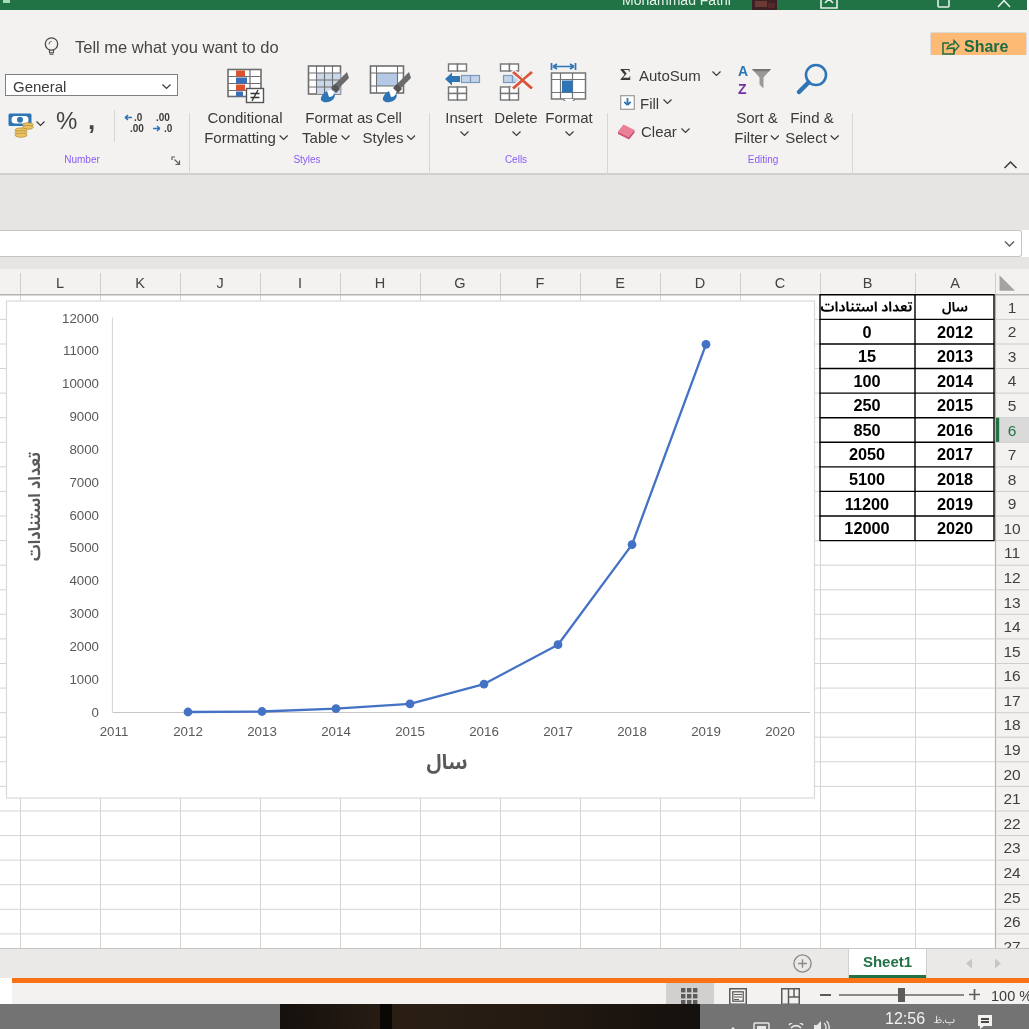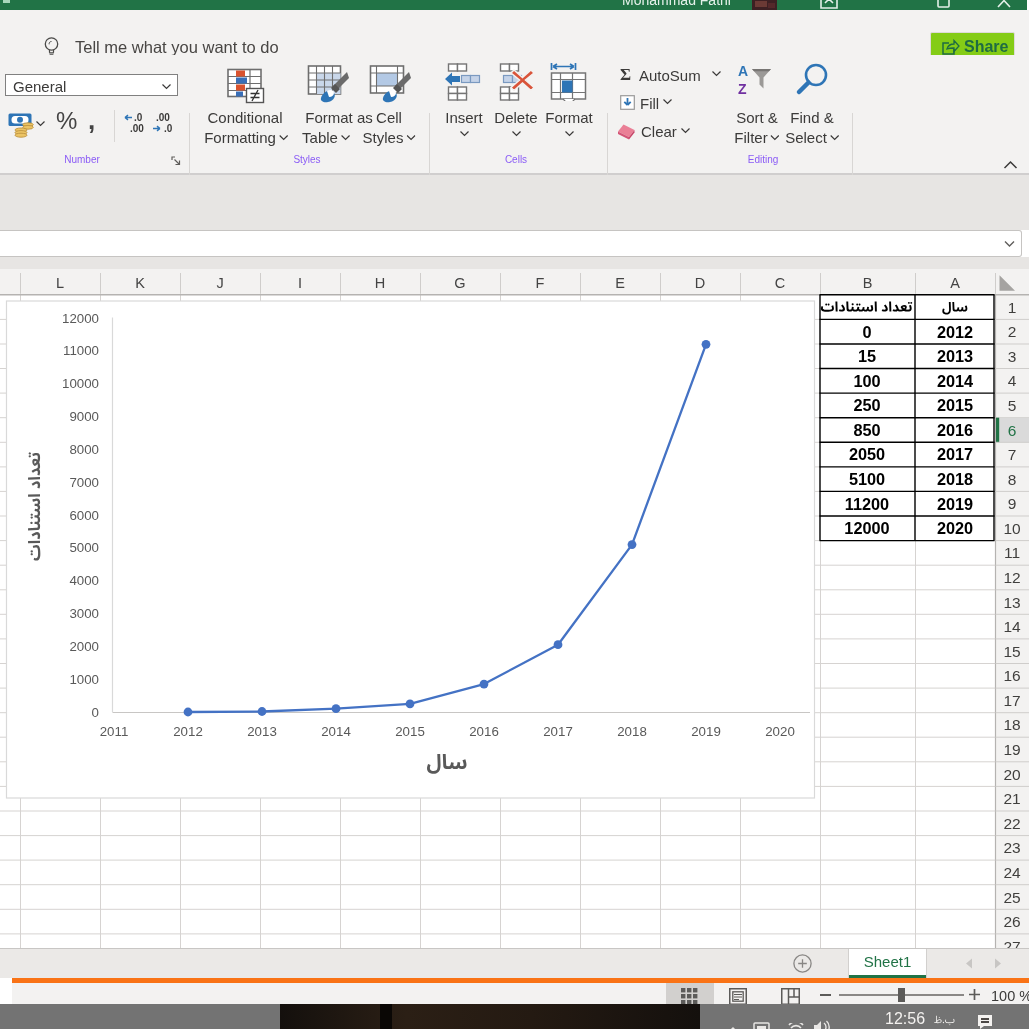--- a/index.html
+++ b/index.html
@@ -32,21 +32,21 @@
     </svg>
 </div>
 
 <div class="abs" style="left:0;top:10px;width:1029px;height:45px;background:#f3f2f1">
  <svg class="abs" style="left:43px;top:26px" width="17" height="23" viewBox="0 0 17 23">
   <circle cx="8.5" cy="8" r="6.2" fill="none" stroke="#4a4a48" stroke-width="1.3"></circle>
   <path d="M6.5 13.5 v3 M10.5 13.5 v3 M6.2 16.8 h4.6 M6.6 18.8 h3.8 M7.4 20.8 h2.2" stroke="#4a4a48" stroke-width="1.2" fill="none"></path>
   <path d="M8.5 5.5 c-1.8 0 -2.6 1.4 -2.3 2.8" fill="none" stroke="#4a4a48" stroke-width="1"></path>
  </svg>
  <div class="abs" style="left:75px;top:28px;font-size:16.5px;color:#484644">Tell me what you want to do</div>
- <div class="abs" style="left:930px;top:22px;width:85px;height:30px;background:#84cc16;border:1px solid #dddbd9;border-radius:2px">
+ <div class="abs" style="left:930px;top:22px;width:97px;height:30px;background:#fdba74;border:1px solid #dddbd9;border-radius:2px">
   <svg class="abs" style="left:10px;top:6px" width="19" height="17" viewBox="0 0 19 17">
    <path d="M8 4 H2 V15 H13 V10" fill="none" stroke="#1e6b43" stroke-width="1.5"></path>
    <path d="M6 10 C7 6.5 9.5 5 13 5 L13 1.5 L18 7 L13 12.5 L13 9 C10 9 8 9.2 6 10 Z" fill="none" stroke="#1e6b43" stroke-width="1.3"></path>
   </svg>
   <div class="abs" style="left:33px;top:5px;font-size:16px;font-weight:700;color:#1e6b43">Share</div>
  </div>
 </div>
 <div class="abs" style="left:0;top:55px;width:1029px;height:120px;background:#f3f2f1;border-bottom:2px solid #d0cece">
     <div class="abs" style="left:5px;top:19px;width:173px;height:22px;background:#fff;border:1px solid #808080">
       <div class="abs" style="left:7px;top:3px;font-size:15px;color:#3b3a39">General</div>
@@ -465,21 +465,21 @@
       <path d="M35 -40 84 -167Q121 -151 155.0 -143.0Q189 -135 223 -135Q258 -135 281.5 -141.5Q305 -148 317.0 -161.0Q329 -174 329 -192Q329 -209 318.5 -239.0Q308 -269 281.0 -317.5Q254 -366 202 -438L321 -517Q369 -449 404.0 -384.5Q439 -320 458.5 -264.5Q478 -209 478 -167Q478 -115 450.5 -76.5Q423 -38 369.5 -16.0Q316 6 238 6Q209 6 173.0 1.0Q137 -4 100.5 -14.0Q64 -24 35 -40ZM597 0 576 -732H716L737 0ZM1008 -135Q1053 -135 1077.0 -143.0Q1101 -151 1110.0 -164.0Q1119 -177 1119 -192Q1119 -216 1105.5 -248.0Q1092 -280 1072.0 -315.0Q1052 -350 1030.5 -382.0Q1009 -414 992 -438L1111 -517Q1154 -459 1185.0 -402.5Q1216 -346 1235.5 -298.0Q1255 -250 1263 -216Q1271 -184 1287.5 -166.5Q1304 -149 1326.0 -142.0Q1348 -135 1370 -135Q1408 -135 1424.5 -115.5Q1441 -96 1441 -67Q1441 -36 1420.5 -15.5Q1400 5 1360 5Q1316 5 1283.0 -7.0Q1250 -19 1227.0 -45.0Q1204 -71 1188 -111L1249 -98Q1241 -70 1212.5 -46.5Q1184 -23 1137.5 -8.5Q1091 6 1028 6Q998 6 961.5 1.0Q925 -4 889.5 -14.0Q854 -24 825 -40L874 -167Q911 -151 945.5 -143.0Q980 -135 1008 -135ZM1357 5 1367 -135Q1437 -135 1493.0 -144.5Q1549 -154 1591.5 -170.0Q1634 -186 1662.5 -207.0Q1691 -228 1705.5 -251.5Q1720 -275 1720 -298Q1720 -311 1713.5 -322.5Q1707 -334 1692.0 -341.5Q1677 -349 1651 -349Q1638 -349 1620.0 -346.0Q1602 -343 1584.0 -337.5Q1566 -332 1550 -323Q1571 -307 1596.0 -282.5Q1621 -258 1646.0 -231.5Q1671 -205 1689 -180Q1710 -171 1735.5 -162.5Q1761 -154 1791.0 -148.0Q1821 -142 1854.0 -138.5Q1887 -135 1922 -135Q1960 -135 1976.5 -115.5Q1993 -96 1993 -67Q1993 -36 1972.0 -15.5Q1951 5 1912 5Q1832 5 1770.0 -7.5Q1708 -20 1659.5 -44.5Q1611 -69 1569 -104Q1557 -125 1535.5 -149.5Q1514 -174 1490.5 -197.0Q1467 -220 1448 -235Q1443 -239 1436.5 -256.5Q1430 -274 1425.0 -293.5Q1420 -313 1420 -321Q1420 -344 1441.5 -370.0Q1463 -396 1499.5 -418.5Q1536 -441 1580.5 -455.5Q1625 -470 1671 -470Q1733 -470 1774.5 -451.5Q1816 -433 1837.0 -400.5Q1858 -368 1858 -325Q1858 -277 1837.0 -229.5Q1816 -182 1775.5 -140.0Q1735 -98 1674.5 -65.5Q1614 -33 1534.5 -14.0Q1455 5 1357 5ZM1913 5 1923 -135Q1983 -135 2015.0 -141.0Q2047 -147 2059.5 -163.5Q2072 -180 2072 -211Q2072.0 -239.1914893617021 2064.5 -278.09574468085106Q2057 -317 2045.5 -359.0Q2034 -401 2021 -436L2159 -474Q2172 -440 2184.0 -395.0Q2196 -350 2204.0 -302.5Q2212 -255 2212 -211Q2212 -143 2190.0 -100.5Q2168 -58 2128.5 -35.0Q2089 -12 2034.0 -3.5Q1979 5 1913 5ZM2184.1 -555.0Q2155 -555 2134.5 -575.5Q2114 -596 2114.0 -624.2857142857143Q2114.0 -652.5714285714286 2134.3 -673.7857142857142Q2154.6 -695.0 2184 -695Q2212 -695 2232.0 -673.7857142857142Q2252.0 -652.5714285714286 2252.0 -624.2857142857143Q2252 -596 2231.907142857143 -575.5Q2211.8142857142857 -555.0 2184.1 -555.0ZM2011.1 -556.0Q1982 -556 1961.5 -576.5Q1941 -597 1941.0 -625.2857142857143Q1941.0 -653.5714285714286 1961.3 -674.7857142857142Q1981.6 -696.0 2011 -696Q2039 -696 2059.0 -674.7857142857142Q2079.0 -653.5714285714286 2079.0 -625.2857142857143Q2079 -597 2058.907142857143 -576.5Q2038.8142857142857 -556.0 2011.1 -556.0Z" transform="translate(4408,0)" fill="#595959"></path>
       <path d="M425 21 451 -119Q548 -119 620.0 -124.5Q692 -130 739.5 -141.5Q787 -153 810.5 -172.0Q834 -191 834 -218Q834 -254 822.0 -304.5Q810 -355 791 -407L922 -445Q935 -411 947.0 -370.5Q959 -330 966.5 -289.5Q974 -249 974 -214Q974 -152 947.0 -107.5Q920 -63 857.5 -34.5Q795 -6 689.0 7.5Q583 21 425 21ZM424 21Q316 21 241.5 4.5Q167 -12 120.5 -42.5Q74 -73 53.0 -114.0Q32 -155 32 -204Q32 -236 37.5 -268.5Q43 -301 51.5 -332.0Q60 -363 67 -388L192 -359Q188 -341 183.0 -320.0Q178 -299 175.0 -279.5Q172 -260 172 -244Q172 -207 198.5 -178.5Q225 -150 286.0 -134.5Q347 -119 450 -119L470 -11ZM589.1 -436.0Q560 -436 539.5 -456.5Q519 -477 519.0 -505.28571428571433Q519.0 -533.5714285714286 539.3 -554.7857142857142Q559.6 -576.0 589 -576Q617 -576 637.0 -554.7857142857142Q657.0 -533.5714285714286 657.0 -505.28571428571433Q657 -477 636.9071428571428 -456.5Q616.8142857142857 -436.0 589.1 -436.0ZM416.1 -437.0Q387 -437 366.5 -457.5Q346 -478 346.0 -506.28571428571433Q346.0 -534.5714285714286 366.3 -555.7857142857142Q386.6 -577.0 416 -577Q444 -577 464.0 -555.7857142857142Q484.0 -534.5714285714286 484.0 -506.28571428571433Q484 -478 463.90714285714284 -457.5Q443.8142857142857 -437.0 416.1 -437.0ZM1104 0 1083 -732H1223L1244 0ZM1332 -40 1381 -167Q1418 -151 1452.0 -143.0Q1486 -135 1520 -135Q1555 -135 1578.5 -141.5Q1602 -148 1614.0 -161.0Q1626 -174 1626 -192Q1626 -209 1615.5 -239.0Q1605 -269 1578.0 -317.5Q1551 -366 1499 -438L1618 -517Q1666 -449 1701.0 -384.5Q1736 -320 1755.5 -264.5Q1775 -209 1775 -167Q1775 -115 1747.5 -76.5Q1720 -38 1666.5 -16.0Q1613 6 1535 6Q1506 6 1470.0 1.0Q1434 -4 1397.5 -14.0Q1361 -24 1332 -40ZM2131 5Q2038 5 1987.5 -14.0Q1937 -33 1917.0 -73.5Q1897 -114 1894 -176L1873 -732H2013L2034 -243Q2036 -197 2044.0 -174.0Q2052 -151 2074.5 -143.0Q2097 -135 2141 -135Q2179 -135 2195.5 -115.5Q2212 -96 2212 -67Q2212 -36 2191.0 -15.5Q2170 5 2131 5ZM2132 5 2142 -135Q2180 -135 2202.5 -142.0Q2225 -149 2238.5 -170.5Q2252 -192 2261.5 -234.0Q2271 -276 2281 -346L2412 -324Q2410 -309 2406.5 -289.0Q2403 -269 2400.5 -248.5Q2398 -228 2398 -210Q2398 -186 2408.5 -169.5Q2419 -153 2446.5 -144.0Q2474 -135 2526 -135Q2564 -135 2580.0 -115.5Q2596 -96 2596 -67Q2596 -36 2575.5 -15.5Q2555 5 2516 5Q2447 5 2404.0 -8.0Q2361 -21 2340.0 -52.0Q2319 -83 2313 -137H2361Q2343 -89 2319.0 -60.5Q2295 -32 2265.0 -18.0Q2235 -4 2201.5 0.5Q2168 5 2132 5ZM2336.2 -448.0Q2305 -448 2283.5 -469.0Q2262 -490 2262 -521Q2262 -552 2283.5428571428574 -574.0Q2305.0857142857144 -596.0 2336.285714285714 -596.0Q2366 -596 2387.5 -574.0Q2409 -552 2409 -521Q2409 -490 2387.4571428571426 -469.0Q2365.9142857142856 -448.0 2336.2 -448.0ZM2516 5 2526 -135Q2562 -135 2588.0 -142.0Q2614 -149 2632.0 -170.5Q2650 -192 2662.5 -234.0Q2675 -276 2685 -346L2816 -324Q2814 -309 2810.5 -289.0Q2807 -269 2804.5 -248.5Q2802 -228 2802 -210Q2802 -192 2809.0 -178.0Q2816 -164 2831.5 -154.5Q2847 -145 2872.5 -140.0Q2898 -135 2935 -135Q2973 -135 2989.0 -115.5Q3005 -96 3005 -67Q3005 -36 2984.5 -15.5Q2964 5 2925 5Q2880 5 2843.5 -2.0Q2807 -9 2780.5 -25.5Q2754 -42 2737.5 -69.5Q2721 -97 2717 -137H2765Q2747 -89 2719.5 -60.5Q2692 -32 2658.0 -18.0Q2624 -4 2587.5 0.5Q2551 5 2516 5ZM2837 -436Q2808 -436 2787.5 -456.5Q2767 -477 2767 -505Q2767 -534 2787.5 -555.0Q2808 -576 2837 -576Q2865 -576 2885.0 -555.0Q2905 -534 2905 -505Q2905 -477 2885.0 -456.5Q2865 -436 2837 -436ZM2664 -437Q2635 -437 2614.5 -457.5Q2594 -478 2594 -506Q2594 -535 2614.5 -556.0Q2635 -577 2664 -577Q2692 -577 2712.0 -556.0Q2732 -535 2732 -506Q2732 -478 2712.0 -457.5Q2692 -437 2664 -437ZM2925 5 2935 -135Q2968 -135 2989.0 -140.5Q3010 -146 3023.5 -165.5Q3037 -185 3047.5 -224.5Q3058 -264 3071 -332L3201 -308Q3198 -293 3194.0 -273.0Q3190 -253 3187.0 -232.5Q3184 -212 3184 -196Q3184 -168 3202.0 -151.5Q3220 -135 3270 -135Q3295 -135 3313.5 -140.5Q3332 -146 3345.5 -165.5Q3359 -185 3369.5 -226.5Q3380 -268 3390 -339L3522 -318Q3518 -295 3514.0 -269.0Q3510 -243 3507.0 -221.0Q3504 -199 3504 -185Q3504 -172 3511.5 -160.5Q3519 -149 3539.5 -142.0Q3560 -135 3598 -135Q3625 -135 3644.5 -142.0Q3664 -149 3674.5 -165.0Q3685 -181 3685 -207Q3685 -244 3668.0 -304.0Q3651 -364 3628 -430L3769 -472Q3785 -429 3797.5 -380.5Q3810 -332 3817.5 -286.5Q3825 -241 3825 -207Q3825 -156 3809.0 -116.5Q3793 -77 3764.0 -50.0Q3735 -23 3695.0 -9.0Q3655 5 3607 5Q3549 5 3512.0 -6.5Q3475 -18 3455.5 -45.5Q3436 -73 3430 -121H3464Q3443 -62 3417.0 -35.5Q3391 -9 3355.5 -2.0Q3320 5 3267 5Q3234 5 3199.5 -2.5Q3165 -10 3138.0 -38.0Q3111 -66 3098 -125L3152 -127Q3131 -68 3097.5 -40.0Q3064 -12 3021.0 -3.5Q2978 5 2925 5ZM3955 0 3934 -732H4074L4095 0Z" fill="#595959"></path>
     </g>
   </svg>
 <div class="abs" style="left:0;top:948px;width:1029px;height:30px;background:#ebe9e7;border-top:1px solid #c8c6c4">
     <svg class="abs" style="left:793px;top:5px" width="19" height="19" viewBox="0 0 19 19">
       <circle cx="9.5" cy="9.5" r="8.6" fill="none" stroke="#888684" stroke-width="1.3"></circle>
       <path d="M9.5 5.2 v8.6 M5.2 9.5 h8.6" stroke="#888684" stroke-width="1.3"></path>
     </svg>
     <div class="abs" style="left:848px;top:0;width:79px;height:29px;background:#fff;border-left:1px solid #d2d0ce;border-right:1px solid #d2d0ce">
-      <div style="text-align:center;font-size:15px;font-weight:400;color:#217346;margin-top:4px">Sheet1</div>
+      <div style="text-align:center;font-size:15px;font-weight:700;color:#217346;margin-top:4px">Sheet1</div>
       <div class="abs" style="left:0;bottom:0;width:100%;height:3px;background:#217346"></div>
     </div>
     <svg class="abs" style="left:963px;top:8px" width="12" height="13" viewBox="0 0 12 13">
       <path d="M9 1.5 L3 6.5 L9 11.5 Z" fill="#c8c6c4"></path>
     </svg>
     <svg class="abs" style="left:992px;top:8px" width="12" height="13" viewBox="0 0 12 13">
       <path d="M3 1.5 L9 6.5 L3 11.5 Z" fill="#c8c6c4"></path>
     </svg>
   </div>
 <div class="abs" style="left:12px;top:978px;width:1029px;height:26px;background:#f3f2f1;border-top:5px solid #f97316">

